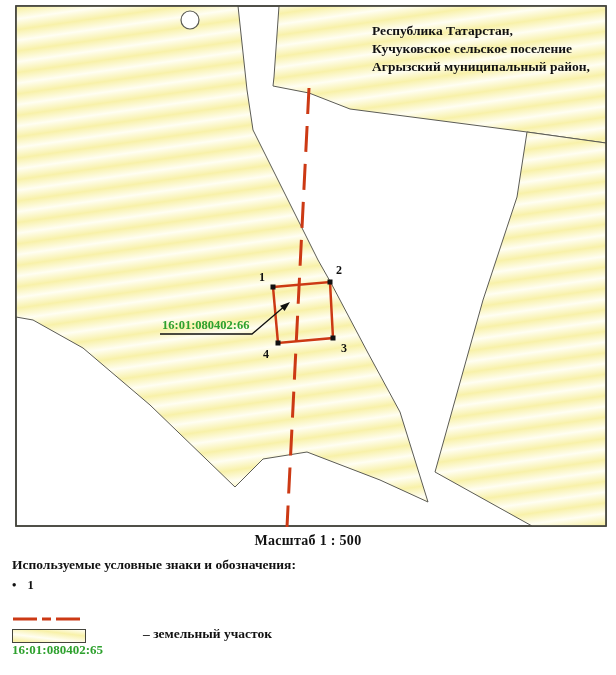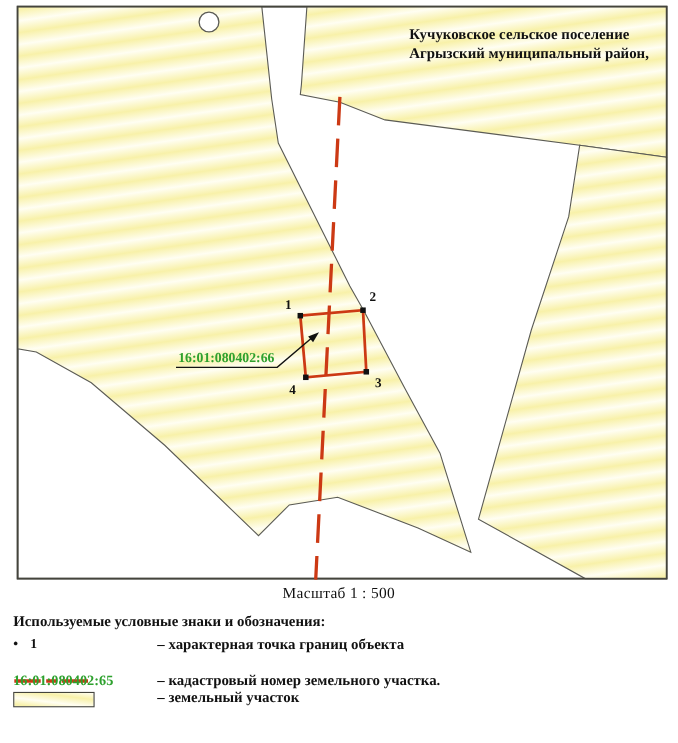--- a/index.html
+++ b/index.html
@@ -8,29 +8,29 @@
     font-family:"Liberation Serif","DejaVu Serif",serif;color:#111;
   }
   .map-svg{position:absolute;left:0;top:0;}
   .addr{
     position:absolute;left:372px;top:22px;font-size:13.5px;font-weight:700;
     line-height:18px;white-space:nowrap;
   }
   .addr span{display:block;}
   .scale{
     position:absolute;left:0;top:533px;width:616px;text-align:center;
-    font-size:14px;font-weight:400;letter-spacing:.3px;
+    font-size:14px;font-weight:700;letter-spacing:.3px;
   }
   .legend-title{
     position:absolute;left:12px;top:557px;font-size:13.5px;font-weight:700;font-family:Liberation Serif, serif;
   }
   .lg-row{position:absolute;left:12px;height:17px;display:flex;align-items:flex-start;}
   .lg-sym{width:131px;flex:0 0 131px;position:relative;font-size:12.5px;font-weight:700;}
   .lg-desc{font-size:13.5px;font-weight:700;white-space:nowrap;}
-  .r1{top:578px;} .r2{top:594px;} .r3{top:610px;} .r4{top:626px;} .r5{top:611px;}
+  .r1{top:578px;} .r2{top:594px;} .r3{top:610px;} .r4{top:626px;} .r5{top:642px;gap:36px;}
   .line-solid{display:block;width:66px;height:3px;background:#CC3914;margin-top:8px;}
   .swatch{
     display:block;width:72px;height:12px;margin-top:3px;
     border:1px solid #44443c;
     background:repeating-linear-gradient(187deg,#FFFEF2 0px,#F8F1A9 6px,#FFFEF2 13px);
   }
   .cad-green{color:#2EA12E;font-size:13px;font-weight:700;}
   .bullet-sym{font-size:12.5px;font-weight:700;letter-spacing:4px;}
 </style>
 </head>
@@ -72,47 +72,46 @@
     <text x="336" y="274" font-size="12" font-weight="700" fill="#111">2</text>
     <text x="341" y="352" font-size="12" font-weight="700" fill="#111">3</text>
     <text x="263" y="358" font-size="12" font-weight="700" fill="#111">4</text>
 
     <text x="162" y="329" font-size="12.5" font-weight="700" fill="#2EA12E">16:01:080402:66</text>
     <polyline points="160,334 252,334 286,305" fill="none" stroke="#111" stroke-width="1.3"></polyline>
     <polygon points="290,302 284.6,311.1 280.1,305.8" fill="#111"></polygon>
   </svg>
 
   <div class="addr">
+    <span>Республика Татарстан,</span>
     <span>Кучуковское сельское поселение</span>
     <span>Агрызский муниципальный район,</span>
   </div>
 
   <div class="scale">Масштаб 1 : 500</div>
 
   <div class="legend-title">Используемые условные знаки и обозначения:</div>
 
   <div class="lg-row r1">
     <span class="lg-sym bullet-sym">• 1</span>
-    <span class="lg-desc">– характерная точка границ объекта</span>
   </div>
 
 
   <div class="lg-row r3">
     <span class="lg-sym">
       <svg width="70" height="14">
         <line x1="1" y1="9" x2="69" y2="9" stroke="#CC3914" stroke-width="3.2" stroke-dasharray="24 5 9 5"></line>
       </svg>
     </span>
   </div>
 
   <div class="lg-row r4">
     <span class="lg-sym">
         <span class="swatch"></span>
       </span>
     <span class="lg-desc">– земельный участок</span>
   </div>
 
   <div class="lg-row r5">
     <span class="lg-sym cad-green">16:01:080402:65</span>
-    <span class="lg-desc">– кадастровый номер земельного участка.</span>
   </div>
 
 </div>
 
 </body></html>

